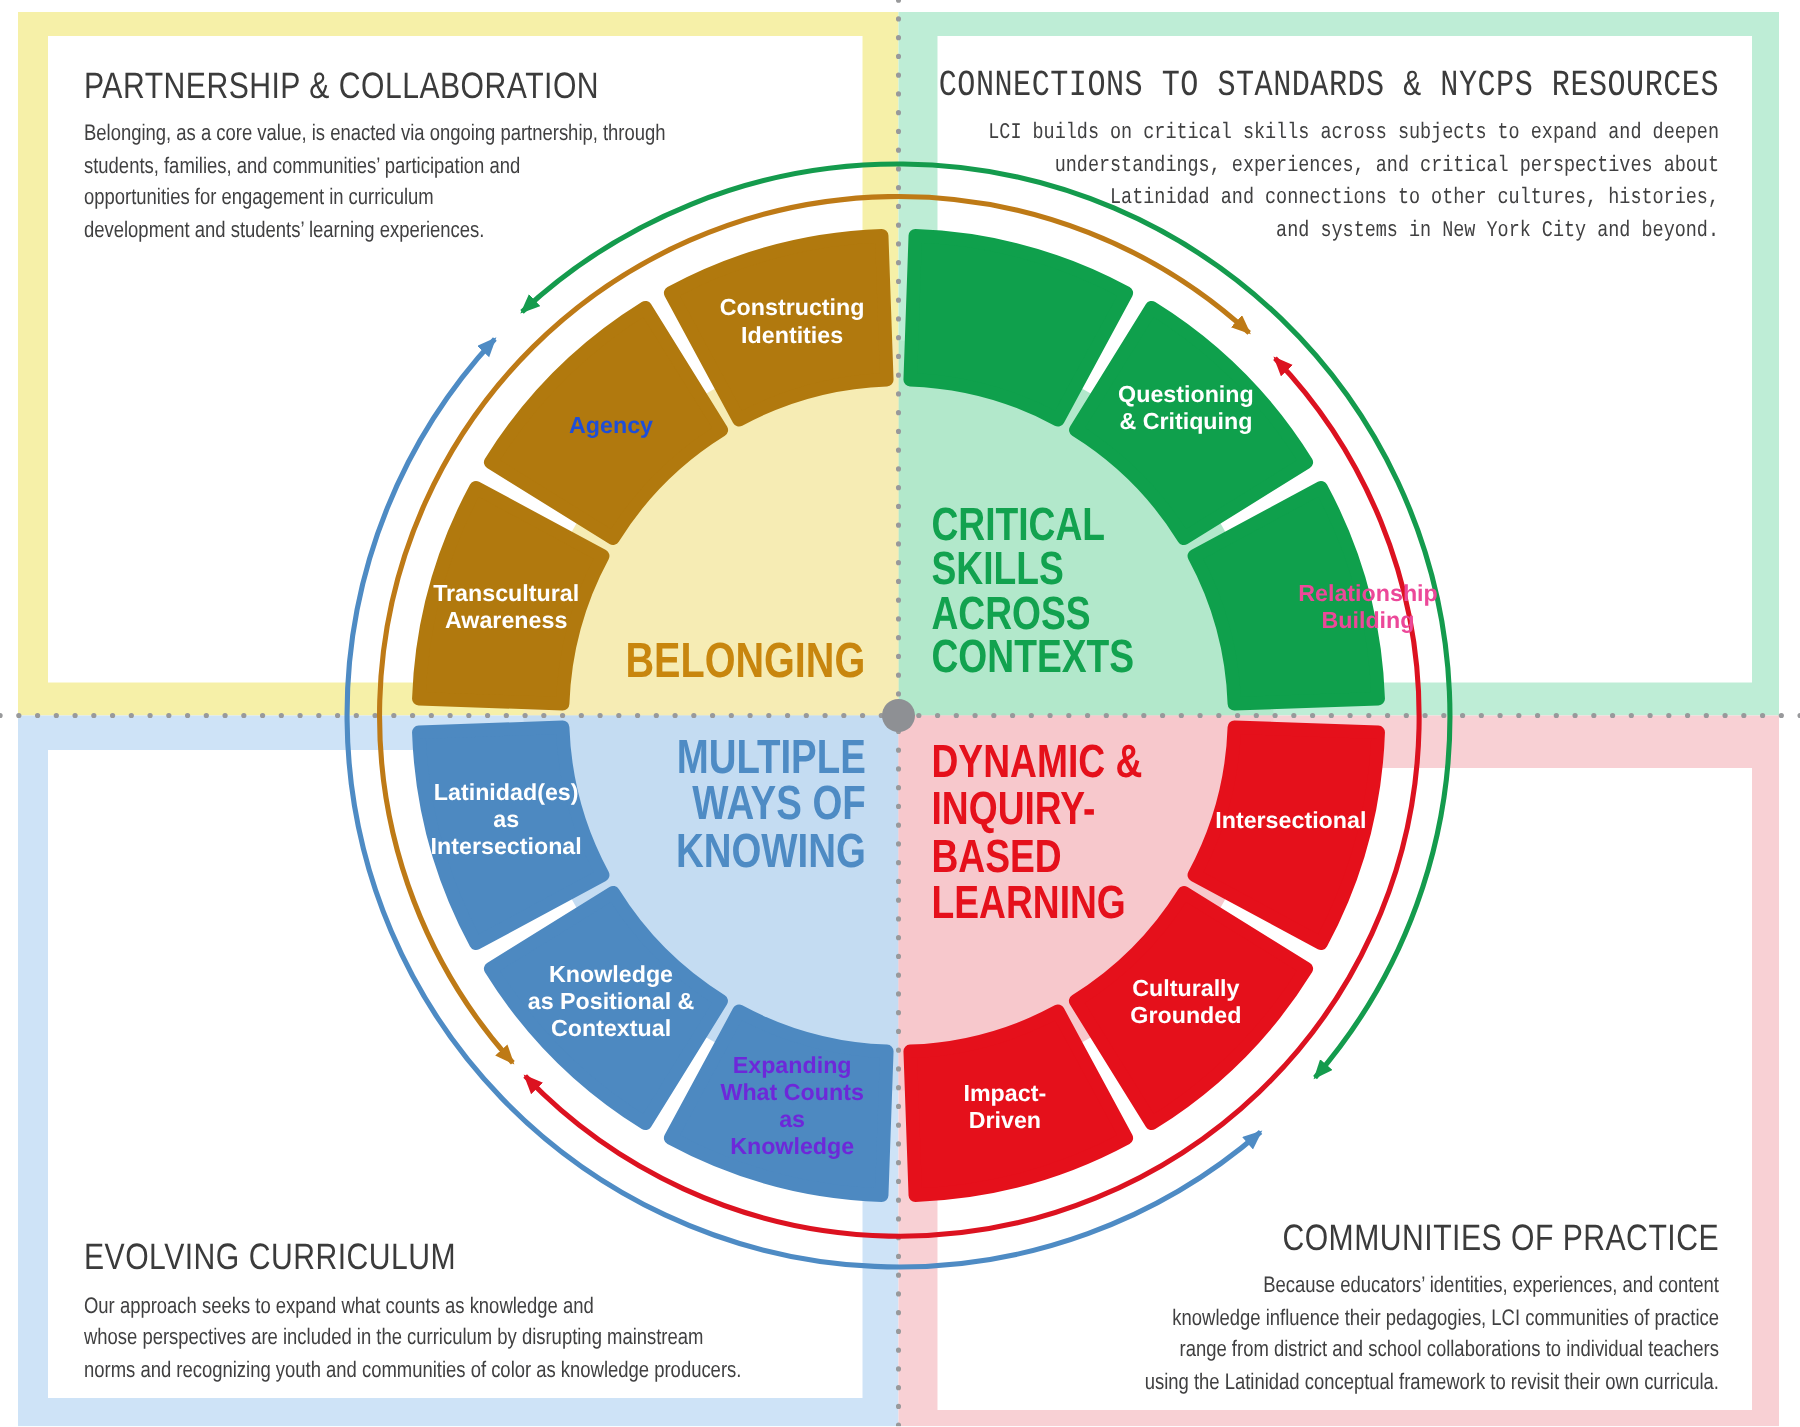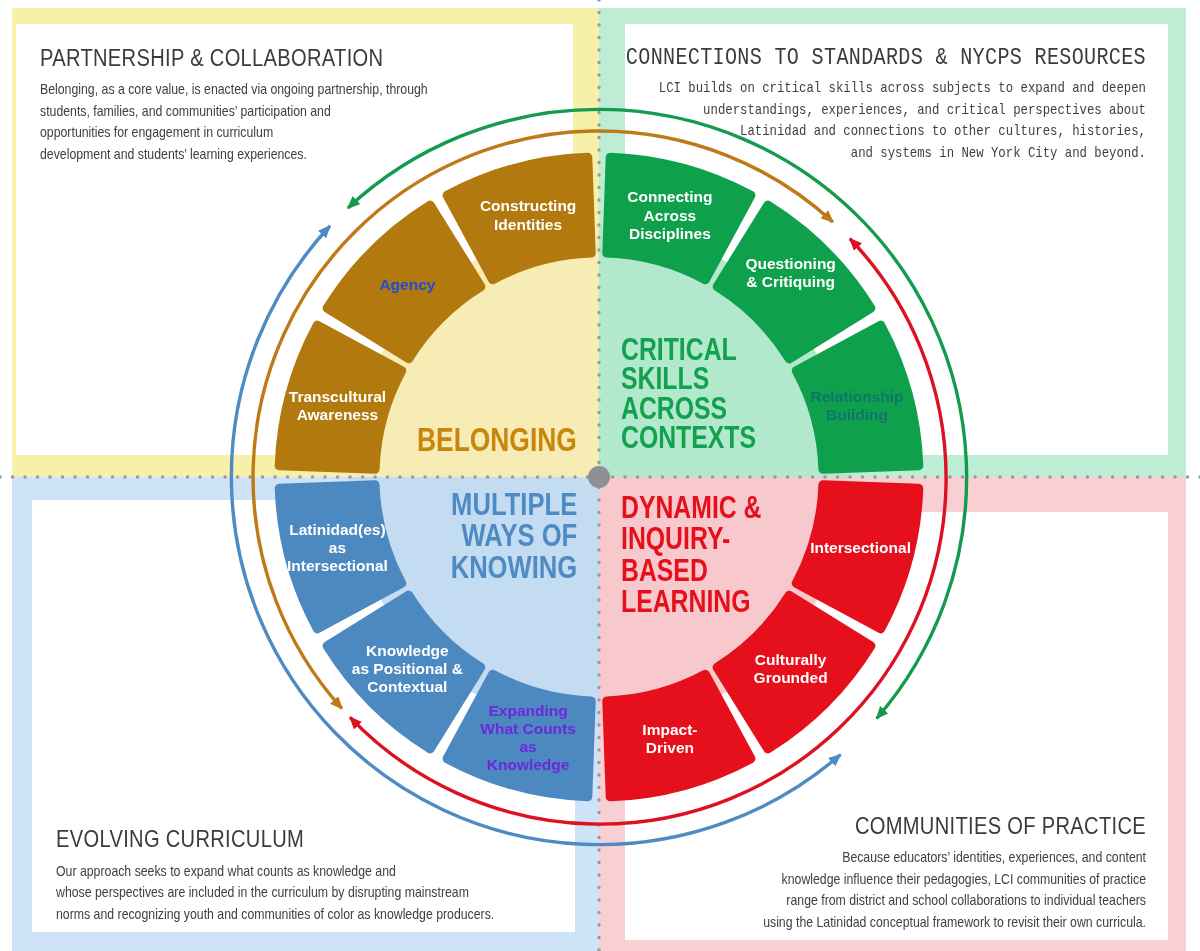--- a/index.html
+++ b/index.html
@@ -32,21 +32,21 @@
 </head>
 <body>
 
 <div id="page">
 
   <div class="quad-bg" style="left: 12px; top: 8px; width: 587px; height: 469px; background: rgb(246, 240, 168);"></div>
   <div class="quad-bg" style="left: 599px; top: 8px; width: 587px; height: 469px; background: rgb(190, 237, 214);"></div>
   <div class="quad-bg" style="left: 12px; top: 477px; width: 587px; height: 474px; background: rgb(206, 227, 247);"></div>
   <div class="quad-bg" style="left: 599px; top: 477px; width: 587px; height: 474px; background: rgb(248, 208, 212);"></div>
 
-  <div class="panel" style="left:16px;top:24px;width:543px;height:431px;padding-left:14px;">
+  <div class="panel" style="left:32px;top:24px;width:543px;height:431px;">
     <div class="panel-inner tl">
       <h2 class="panel-title">PARTNERSHIP &amp; COLLABORATION</h2>
       <p class="panel-body">Belonging, as a core value, is enacted via ongoing partnership, through
 students, families, and communities’ participation and
 opportunities for engagement in curriculum
 development and students’ learning experiences.</p>
     </div>
   </div>
 
   <div class="panel" style="left:625px;top:24px;width:543px;height:431px;font-family:Liberation Mono, monospace;">
@@ -124,27 +124,24 @@
 SKILLS
 ACROSS
 CONTEXTS</div>
     <div class="wheel-title" id="title-knowing" style="color: rgb(78, 139, 196);">MULTIPLE
 WAYS OF
 KNOWING</div>
     <div class="wheel-title" id="title-dynamic" style="color: rgb(229, 16, 27);">DYNAMIC &amp;
 INQUIRY-
 BASED
 LEARNING</div>
-  <div class="petal-label" style="left: 857px; top: 406.1px; color: #0f766e;">Relationship
+  <div class="petal-label" style="left: 912px; top: 406.1px; color: #ec4899;">Relationship
 Building</div>
       <div class="petal-label" style="left: 790.628px; top: 273px; color: rgb(255, 255, 255);">Questioning
 &amp; Critiquing</div>
-      <div class="petal-label" style="left: 669.905px; top: 215.44px; color: rgb(255, 255, 255);">Connecting
-Across
-Disciplines</div>
       <div class="petal-label" style="left: 528.1px; top: 215.439px; color: rgb(255, 255, 255);">Constructing
 Identities</div>
       <div class="petal-label" style="left: 407.376px; top: 285.372px; color: #1d4ed8;">Agency</div>
       <div class="petal-label" style="left: 337.44px; top: 406.095px; color: rgb(255, 255, 255);">Transcultural
 Awareness</div>
       <div class="petal-label" style="left: 337.439px; top: 547.9px; color: rgb(255, 255, 255);">Latinidad(es)
 as
 Intersectional</div>
       <div class="petal-label" style="left: 407.372px; top: 668.624px; color: rgb(255, 255, 255);">Knowledge
 as Positional &amp;

